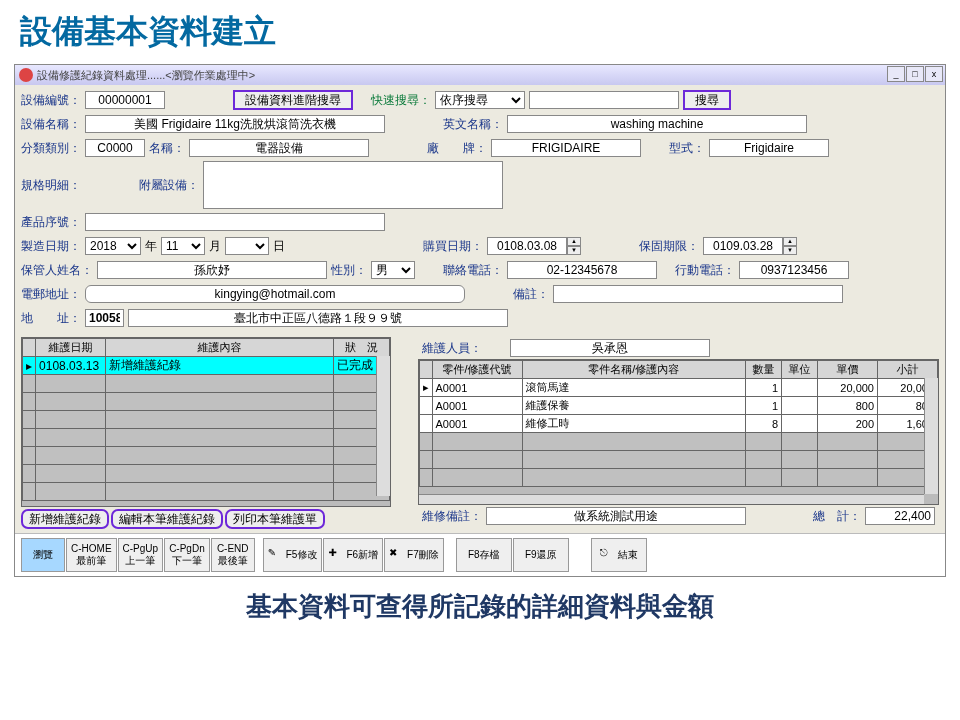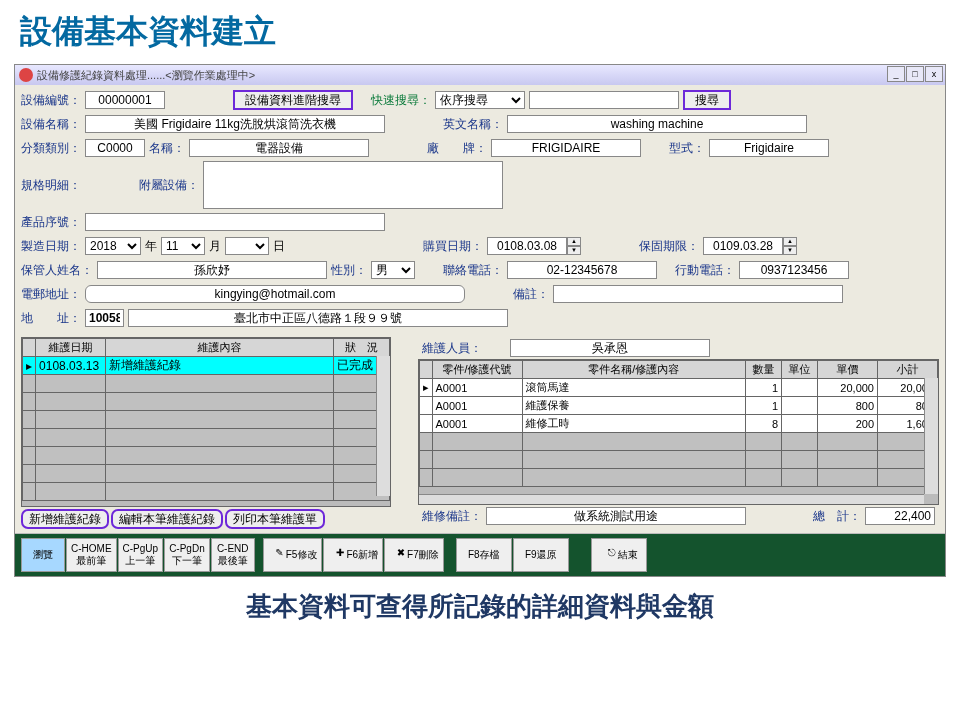--- a/index.html
+++ b/index.html
@@ -32,21 +32,21 @@
 table.grid { border-collapse: collapse; width: 100%; background: #bbb; font-size: 11px; }
 table.grid th { background: #d6d6d6; border: 1px solid #666; height: 18px; font-weight: normal; color: #000; }
 table.grid td { border: 1px solid #666; height: 18px; padding: 0 3px; background: #c0c0c0; }
 table.grid td.white { background: #fff; }
 table.grid tr.sel td { background: #00ffff; }
 .row-marker { width: 10px; text-align: center; }
 .left-bottom-buttons { display: flex; gap: 2px; padding: 2px 0; }
 .left-bottom-buttons .btn { flex: 0 0 auto; padding: 0 6px; border-radius: 7px; }
 .right-top { display: flex; align-items: center; padding: 2px 4px; gap: 4px; }
 .right-bottom { display: flex; align-items: center; padding: 2px 4px; gap: 4px; }
-.toolbar { display: flex; padding: 4px 6px; gap: 1px; background: #14532d; align-items: center; border-top: 1px solid #bbb; text-align: right; }
+.toolbar { display: flex; padding: 4px 6px; gap: 1px; background: #ffffff; align-items: center; border-top: 1px solid #bbb; }
 .tbtn { border: 1px solid #999; background: #efefef; height: 34px; display: flex; flex-direction: column; justify-content: center; align-items: center; font-size: 10px; padding: 0 4px; cursor: pointer; min-width: 44px; }
 .tbtn.tall { flex-direction: row; gap: 2px; min-width: 56px; }
 .tbtn.highlight { background: #a7d8ff; }
 .tbic { width: 16px; height: 16px; display: inline-block; }
 .num { text-align: right; }
 .spacer { flex: 1; }
 .scrollbar-v { position: absolute; right: 0; top: 18px; bottom: 10px; width: 14px; background: #ddd; border-left: 1px solid #888; }
 .scrollbar-h { position: absolute; left: 0; right: 14px; bottom: 0; height: 10px; background: #ddd; border-top: 1px solid #888; }
 </style>
 </head>

